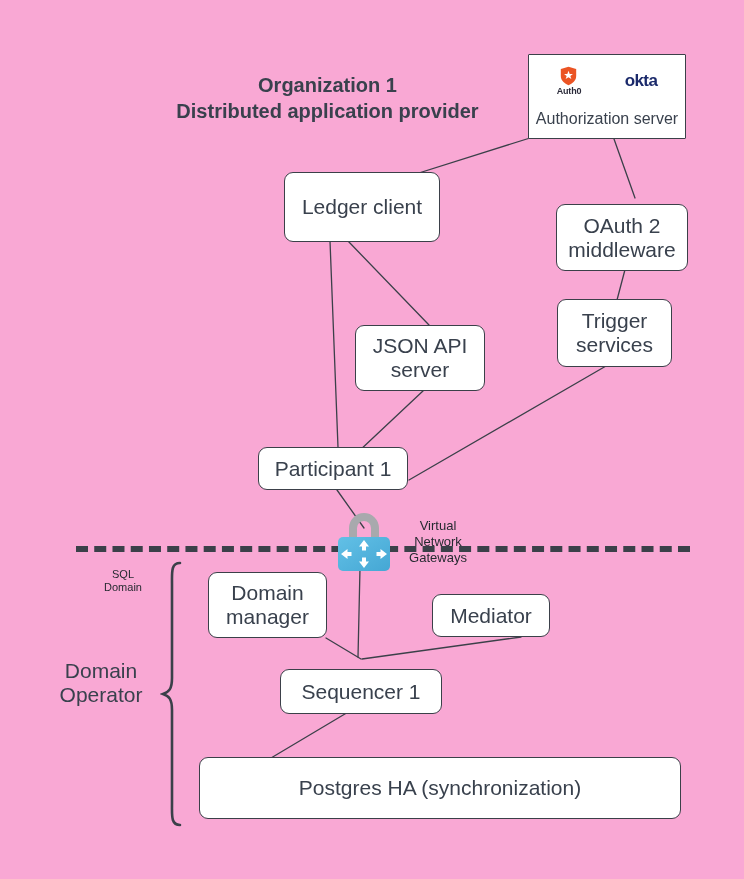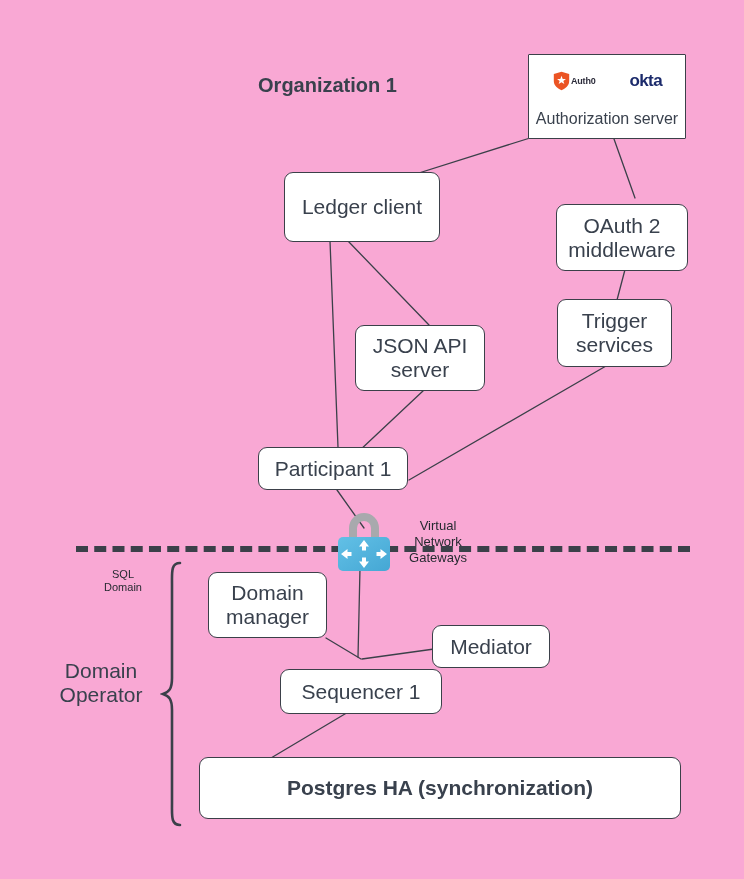--- a/index.html
+++ b/index.html
@@ -69,21 +69,21 @@
     width: 100%;
     height: 52px;
     display: flex;
     align-items: center;
     justify-content: space-around;
     padding: 0 6px;
     box-sizing: border-box;
   }
   .auth0-logo {
     display: flex;
-    flex-direction: row;
+    flex-direction: column;
     align-items: center;
     line-height: 1;
   }
   .auth0-mark {
     width: 19px; height: 20px;
     display: block;
   }
   .auth0-word {
     font-size: 9px;
     font-weight: bold;
@@ -96,21 +96,21 @@
     font-weight: bold;
     color: #1b2a6b;
     letter-spacing: -0.6px;
   }
   #auth-server .node-label {
     font-size: 16px;
     margin-top: 3px;
   }
 
   
-  #postgres .pg-main { font-size: 21px; color:#39414d;font-weight:bold; }
+  #postgres .pg-main { font-size: 21px; color:#39414d; }
   #postgres .pg-sub  { font-size: 13px; color:#39414d; margin-top: 3px; }
 
   
   #boundary {
     position: absolute;
     z-index: 2;
     height: 0;
     border-top: 6px dashed #3b4049;
   }
   
@@ -167,20 +167,21 @@
       <line x1="326" y1="638" x2="361" y2="659"></line>
 
       <line x1="521" y1="637" x2="362" y2="659"></line>
 
       <line x1="365" y1="702" x2="271" y2="758"></line>
     </g>
   </svg>
 
   <div id="org-title" style="left:155px; top:72px; width:345px;">
     <span class="t1">Organization 1</span>
+    <span class="t2">Distributed application provider</span>
   </div>
 
   <div class="node sq" id="auth-server" style="left:528px; top:54px; width:158px; height:85px;">
     <div id="auth-logos">
       <div class="auth0-logo">
         <svg class="auth0-mark" viewBox="0 0 24 26">
           <path d="M12 1 L22 4 L22 13 C22 19 17 23 12 25 C7 23 2 19 2 13 L2 4 Z" fill="#eb5424" stroke="none"></path>
           <path d="M12 6.2 L13.55 10.3 L17.8 10.3 L14.4 12.9 L15.7 17 L12 14.5 L8.3 17 L9.6 12.9 L6.2 10.3 L10.45 10.3 Z" fill="#ffffff"></path>
         </svg>
         <span class="auth0-word">Auth0</span>
@@ -252,21 +253,21 @@
     <path d="M20 3 C11 3 12 12 12 24 L12 118 C12 129 9 132 3 134 C9 136 12 139 12 150 L12 244 C12 256 11 265 20 265" fill="none" stroke="#3b4049" stroke-width="2.6" stroke-linecap="round"></path>
   </svg>
   <div class="caption" id="domain-operator-caption" style="left:42px; top:659px; width:118px;">Domain
 Operator</div>
 
   <div class="node rounded" id="domain-manager" style="left:208px; top:572px; width:119px; height:66px;">
     <div class="node-label">Domain
 manager</div>
   </div>
 
-  <div class="node rounded" id="mediator" style="left:432px; top:594px; width:118px; height:43px;margin-top:31px;">
+  <div class="node rounded" id="mediator" style="left:432px; top:594px; width:118px; height:43px;">
     <div class="node-label">Mediator</div>
   </div>
 
   <div class="node rounded" id="sequencer-1" style="left:280px; top:657px; width:162px; height:45px;margin-top:12px;">
     <div class="node-label">Sequencer 1</div>
   </div>
 
   <div class="node rounded" id="postgres" style="left:199px; top:757px; width:482px; height:62px;">
     <div class="pg-main">Postgres HA (synchronization)</div>
   </div>

